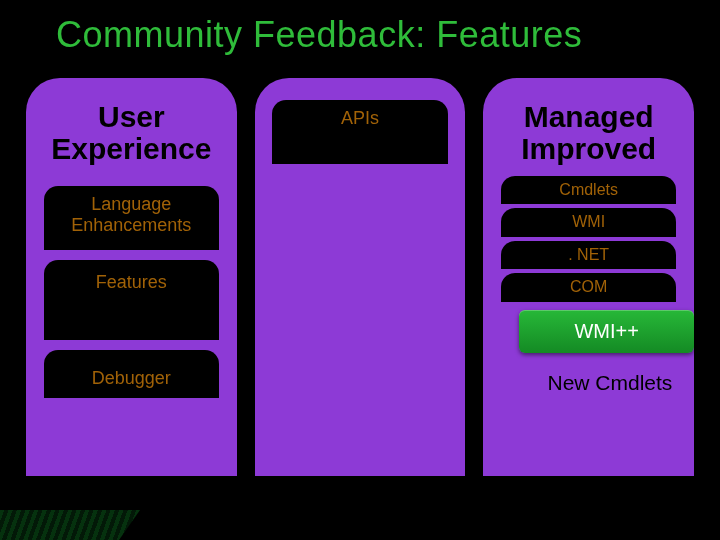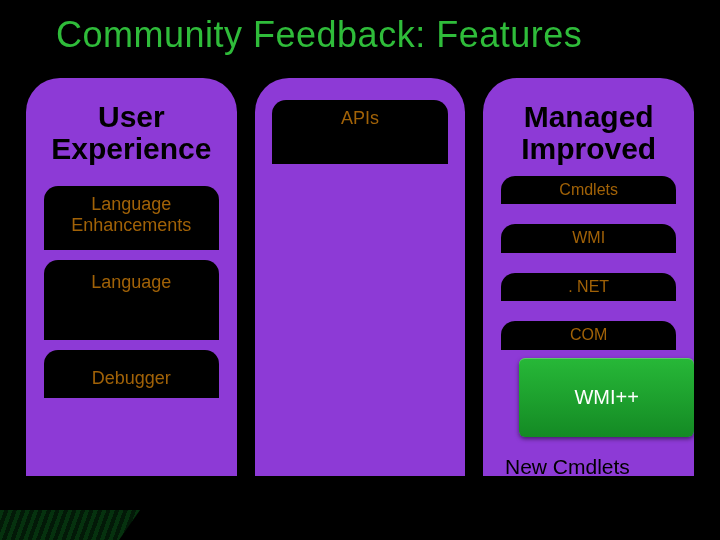--- a/index.html
+++ b/index.html
@@ -68,56 +68,56 @@
     padding: 8px 6px;
     margin-top: 10px;
     font-size: 18px;
     line-height: 1.15;
   }
   .item.tall   { min-height: 64px; padding-top: 8px; }
   .item.taller { min-height: 80px; padding-top: 12px; }
   .item.mid    { min-height: 48px; padding-top: 18px; }
   .item.short  { min-height: 24px; font-size: 16px; padding: 5px 4px; }
   .col3-stack { width: 92%; display: flex; flex-direction: column; }
-  .col3-stack .item { width: 100%; margin-top: 20px; }
+  .col3-stack .item { width: 100%; margin-top: 4px; }
   .col3-stack .item:first-child { margin-top: 0; }
   .green-item {
     width: 92%;
     background: #1f9a2e;
     background: linear-gradient(#27b838, #148a24);
     color: #fff;
     text-align: center;
     border-radius: 6px;
-    padding: 28px 4px;
+    padding: 10px 4px;
     font-size: 20px;
     margin-top: 8px;
     box-shadow: 0 2px 4px rgba(0,0,0,.5), inset 0 1px 0 rgba(255,255,255,.25);
     margin-left: 36px;
   }
   .plain-item {
     width: 92%;
     color: #000;
-    text-align: left;
+    text-align: right;
     font-size: 21px;
     padding: 18px 4px 0 4px;
   }
 </style>
 </head>
 <body>
 
 <div class="accent"></div>
 
 <h1 class="title">Community Feedback:  Features</h1>
 
 <div class="cols">
 
   <div class="col">
     <div class="col-title">User Experience</div>
     <div class="item tall">Language Enhancements</div>
-    <div class="item taller">Language</div>
+    <div class="item taller">Features</div>
     <div class="item mid">Debugger</div>
   </div>
 
   <div class="col">
     <div class="item tall">APIs</div>
   </div>
 
   <div class="col">
     <div class="col-title">Managed Improved</div>
     <div class="col3-stack">

